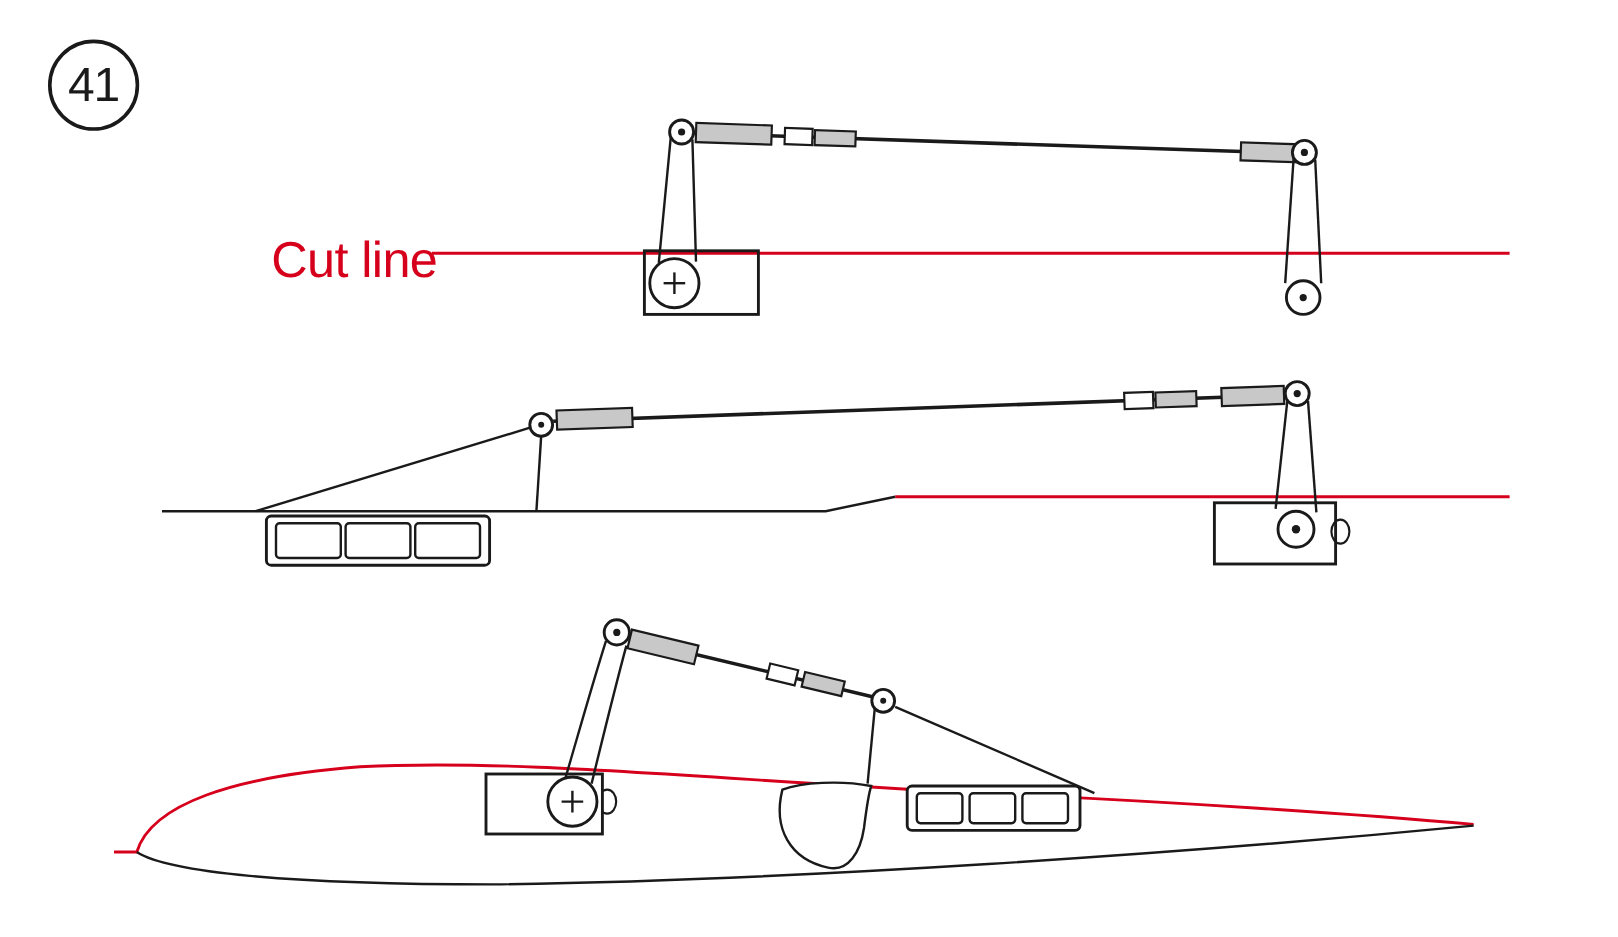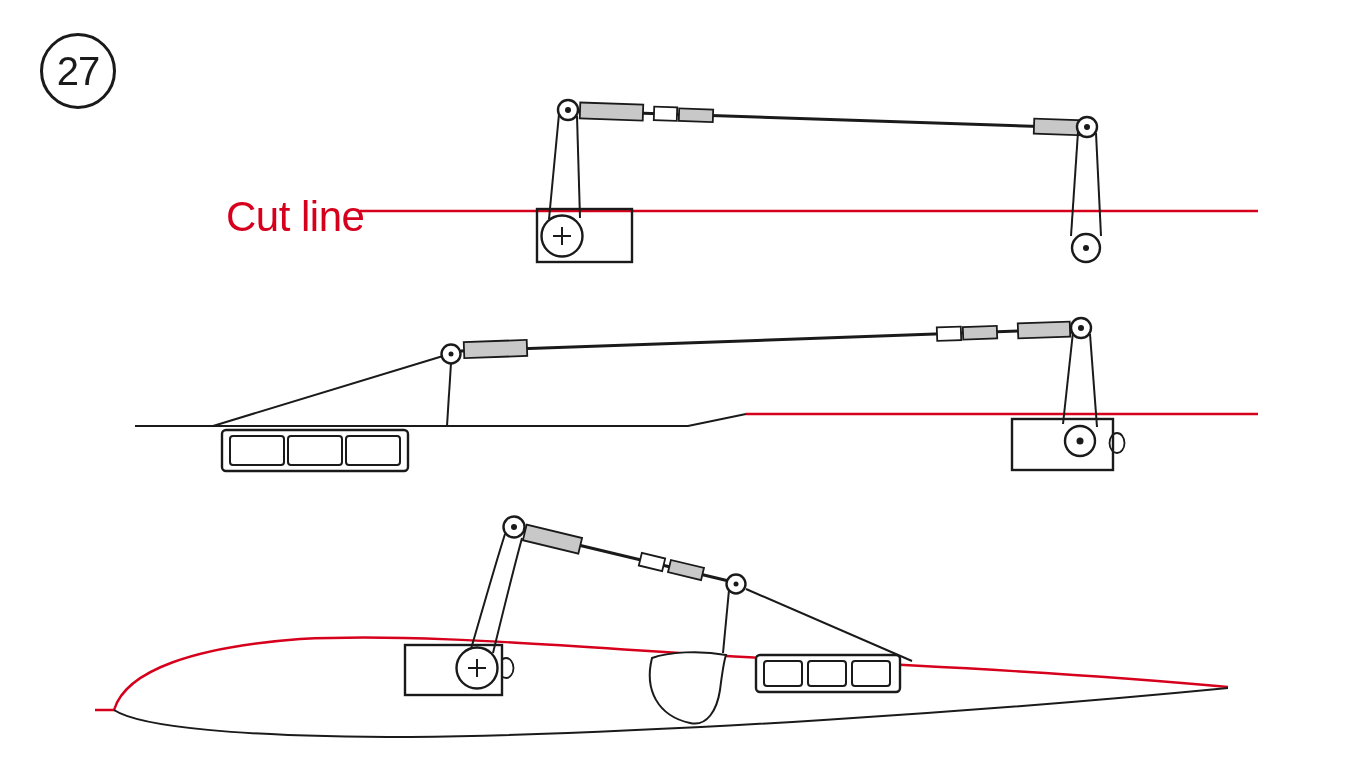--- a/index.html
+++ b/index.html
@@ -22,21 +22,21 @@
   .hollow{fill:#fff;stroke:var(--ink);stroke-width:1.8}
   .cutline{stroke:var(--cut);stroke-width:2.4;fill:none}
   .dot{fill:var(--ink);stroke:none}
 </style>
 </head>
 <body>
 
 <div class="page">
 
   <div class="step-badge">
-    <span>27</span>
+    <span>41</span>
   </div>
 
 
   <div class="cut-label">Cut line</div>
 
   <svg class="diagram" width="1348" height="781" viewBox="0 0 1348 781" xmlns="http://www.w3.org/2000/svg">
 
     <g>
       <line class="cutline" x1="360" y1="211" x2="1258" y2="211"></line>
 

